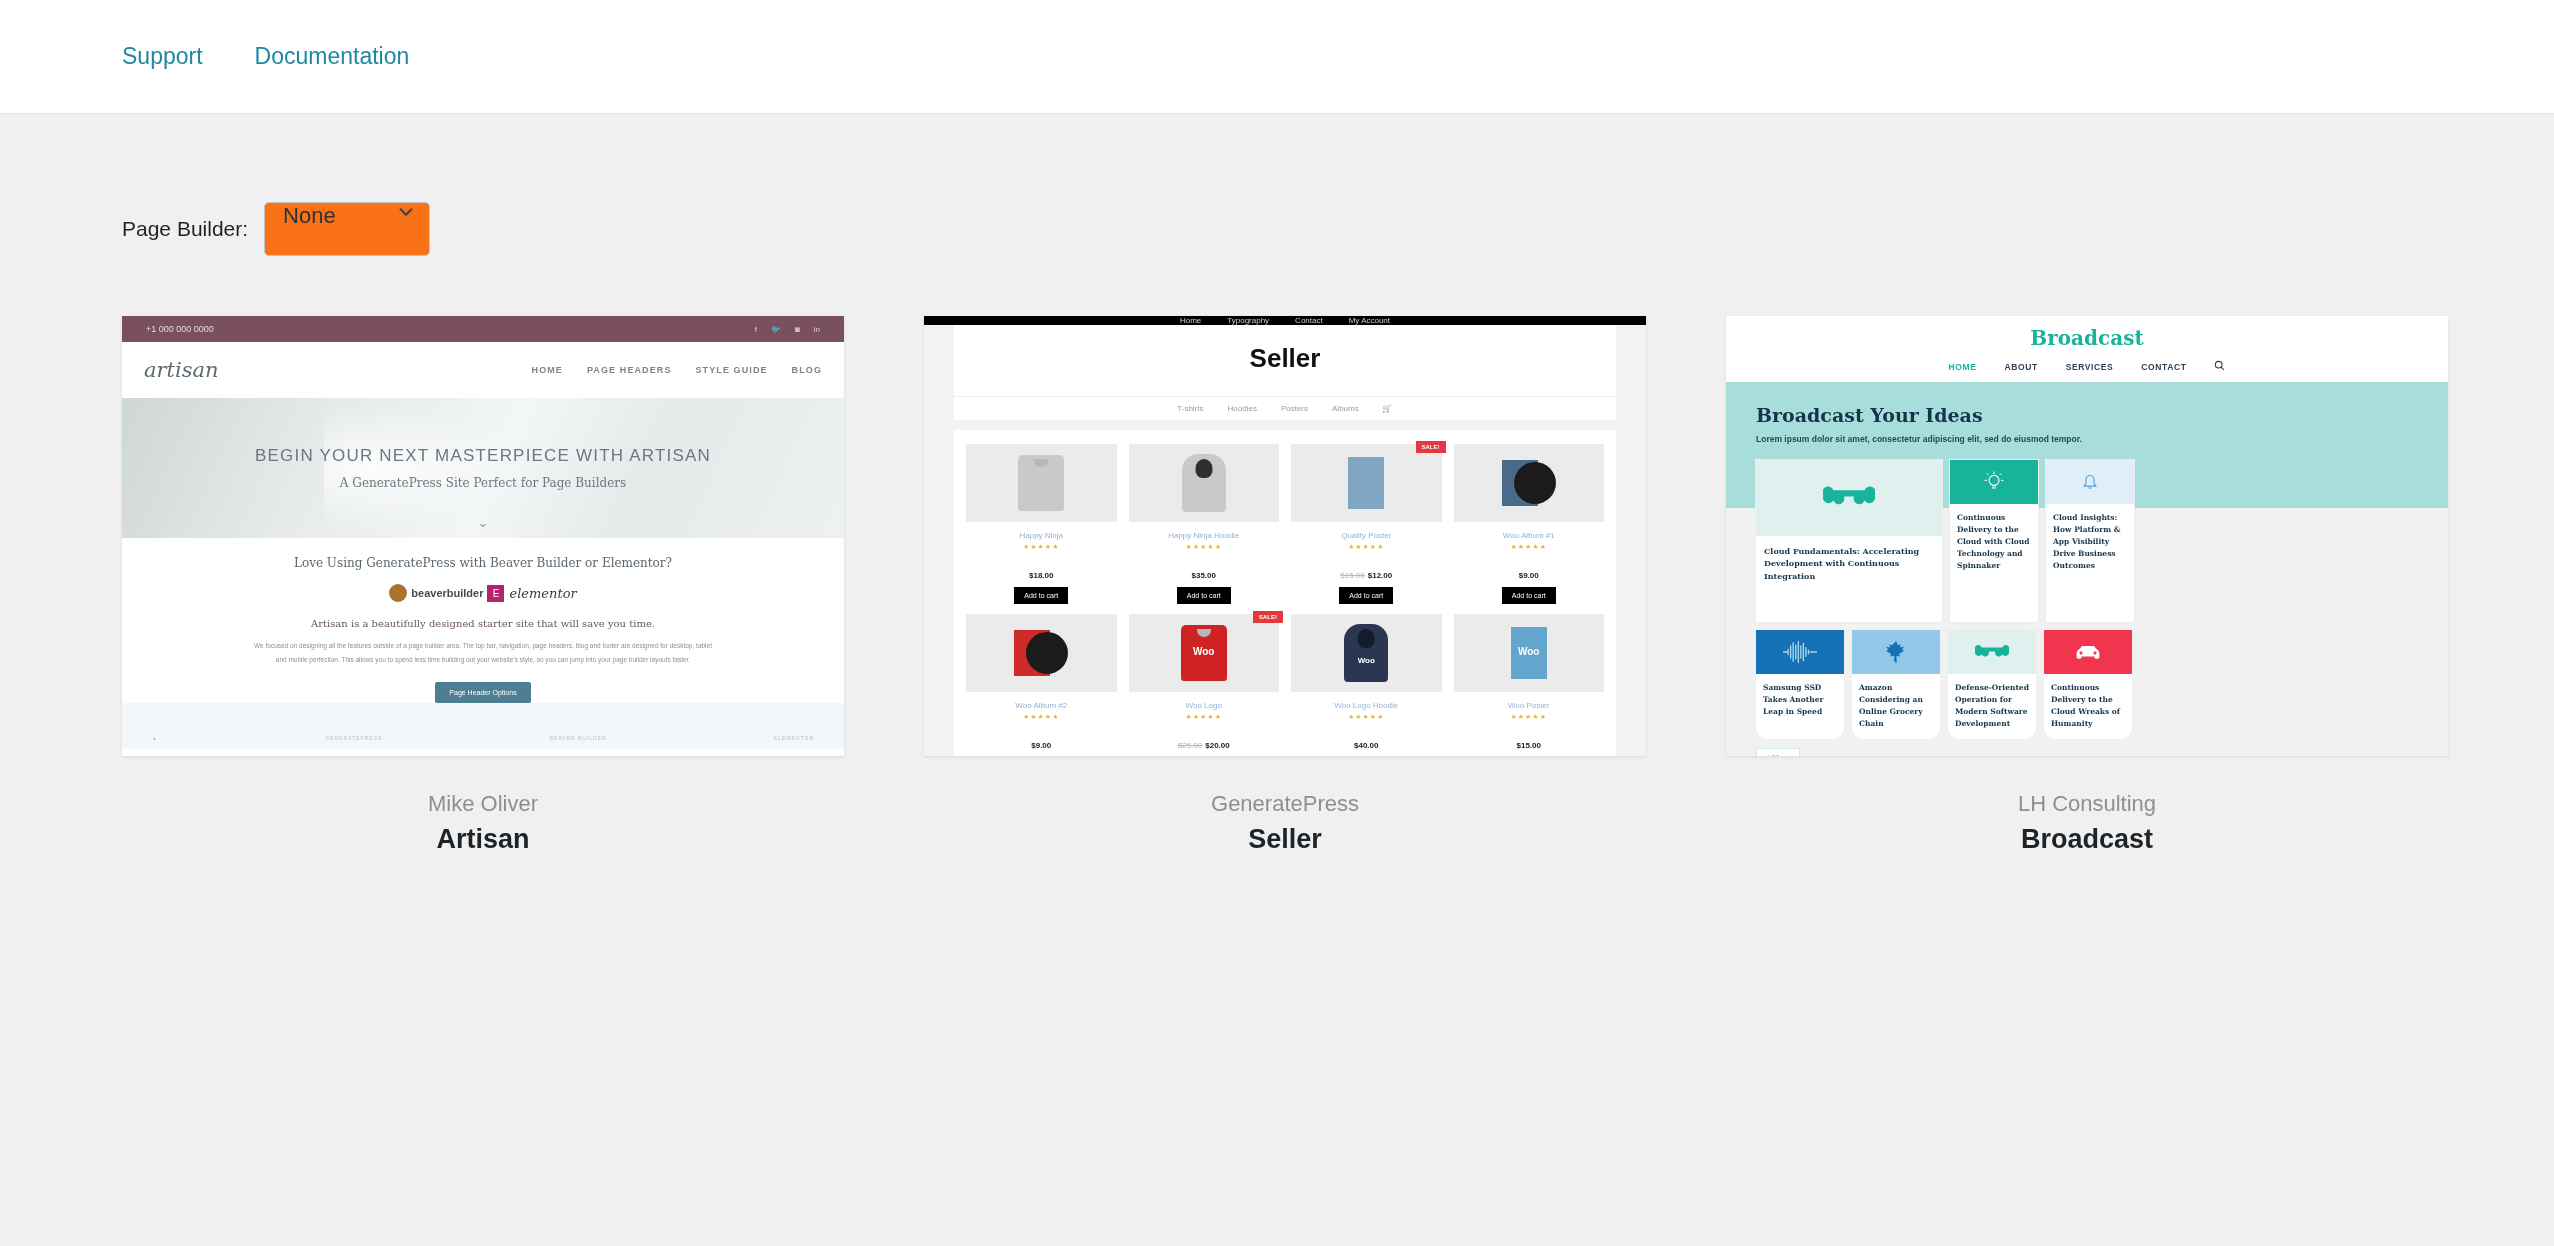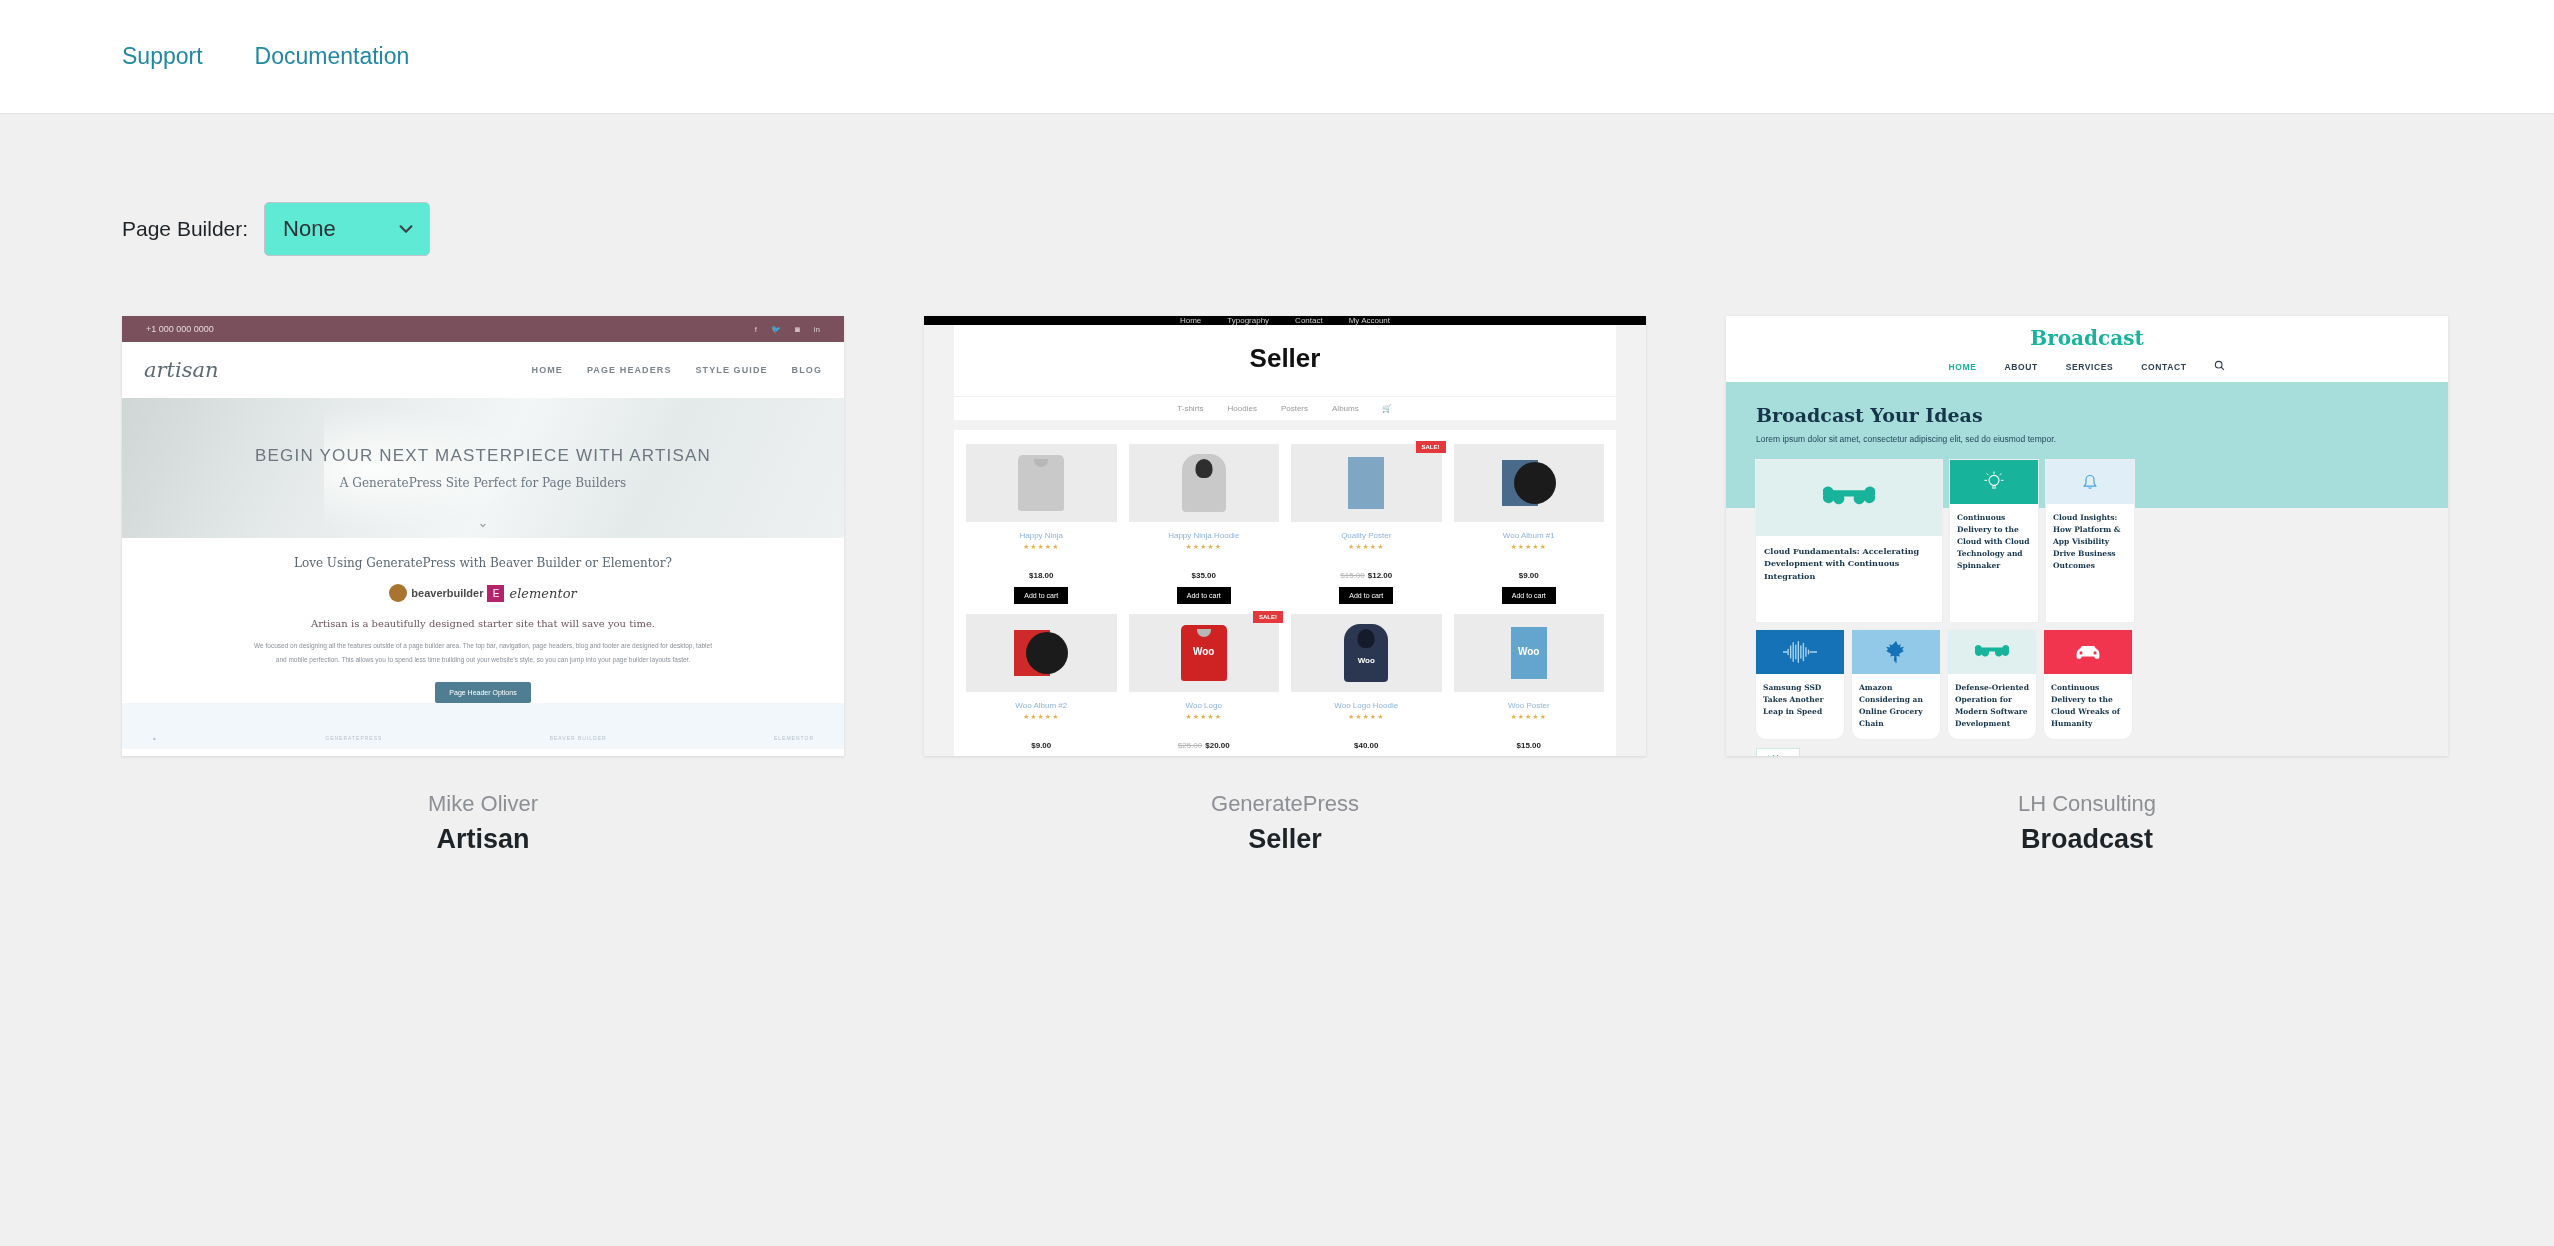--- a/index.html
+++ b/index.html
@@ -54,24 +54,24 @@
     cursor: pointer;
     white-space: nowrap;
   }
   .tab:first-child { border-left-width: 1px; }
   .tab.active { background: #ffffff; color: #1d2327; }
 
   .pb-wrap { display: flex; align-items: center; gap: 16px; }
   .pb-label { font-size: 21px; color: #1d2327; }
   .pb-select {
     width: 166px; height: 54px;
-    background: #5eead4;
+    background: #f97316;
     border: 1px solid #c3c4c7;
     border-radius: 5px;
-    display: flex; align-items: center;
+    display: flex; align-items: flex-start;
     justify-content: space-between;
     padding: 0 14px 0 18px;
     font-size: 22px; color: #2c3338;
     cursor: pointer;
     box-shadow: 0 0 0 transparent;
   }
   .chev { width: 18px; height: 18px; flex: 0 0 auto; }
 
   
   .grid {
@@ -173,21 +173,21 @@
   .woo-txt { position:absolute;left:50%;top:46%;transform:translate(-50%,-50%);color:#fff;font-size:10px;font-weight:bold; }
 
   
   .bc-head { background:#fff; padding:10px 0 0; }
   .bc-logo { text-align:center; font-size:20px; color:#17b39a; font-family:"DejaVu Serif",serif; font-weight:bold; }
   .bc-nav { display:flex; align-items:center; justify-content:center; gap:28px; padding:10px 0 9px; }
   .bc-nav span { font-size:8.5px; color:#2e3f50; letter-spacing:.6px; font-weight:bold; }
   .bc-nav span.on { color:#17b39a; }
   .bc-hero { background:#a7dedb; padding:22px 30px 16px; }
   .bc-h1 { font-size:19px; color:#17354a; font-weight:bold; font-family:"DejaVu Serif",serif; }
-  .bc-p { font-size:8.5px; color:#24485c; margin-top:8px; }
+  .bc-p { font-size:8.5px; color:#24485c; margin-top:8px;font-weight:bold; }
   .bc-tiles { padding:0 30px; margin-top:0; position:relative; }
   .bc-row1 { display:flex; gap:8px; }
   .bc-big { width:186px; background:#fff; box-shadow:0 0 0 1px #eee; }
   .bc-big-ic { height:76px; background:#dff0ee; display:flex;align-items:center;justify-content:center; }
   .bc-big-t { font-size:8px;color:#17354a;font-weight:bold;line-height:1.55;padding:9px 8px 0;font-family:"DejaVu Serif",serif; }
   .bc-big-fill { height:40px; }
   .bc-sm { width:88px; background:#fff; box-shadow:0 0 0 1px #eee; }
   .bc-sm-ic { height:44px; display:flex;align-items:center;justify-content:center; }
   .bc-sm-t { font-size:7.5px;color:#17354a;font-weight:bold;line-height:1.6;padding:8px 7px 0;font-family:"DejaVu Serif",serif; }
   .bc-row2 { display:flex; gap:8px; margin-top:8px; }

